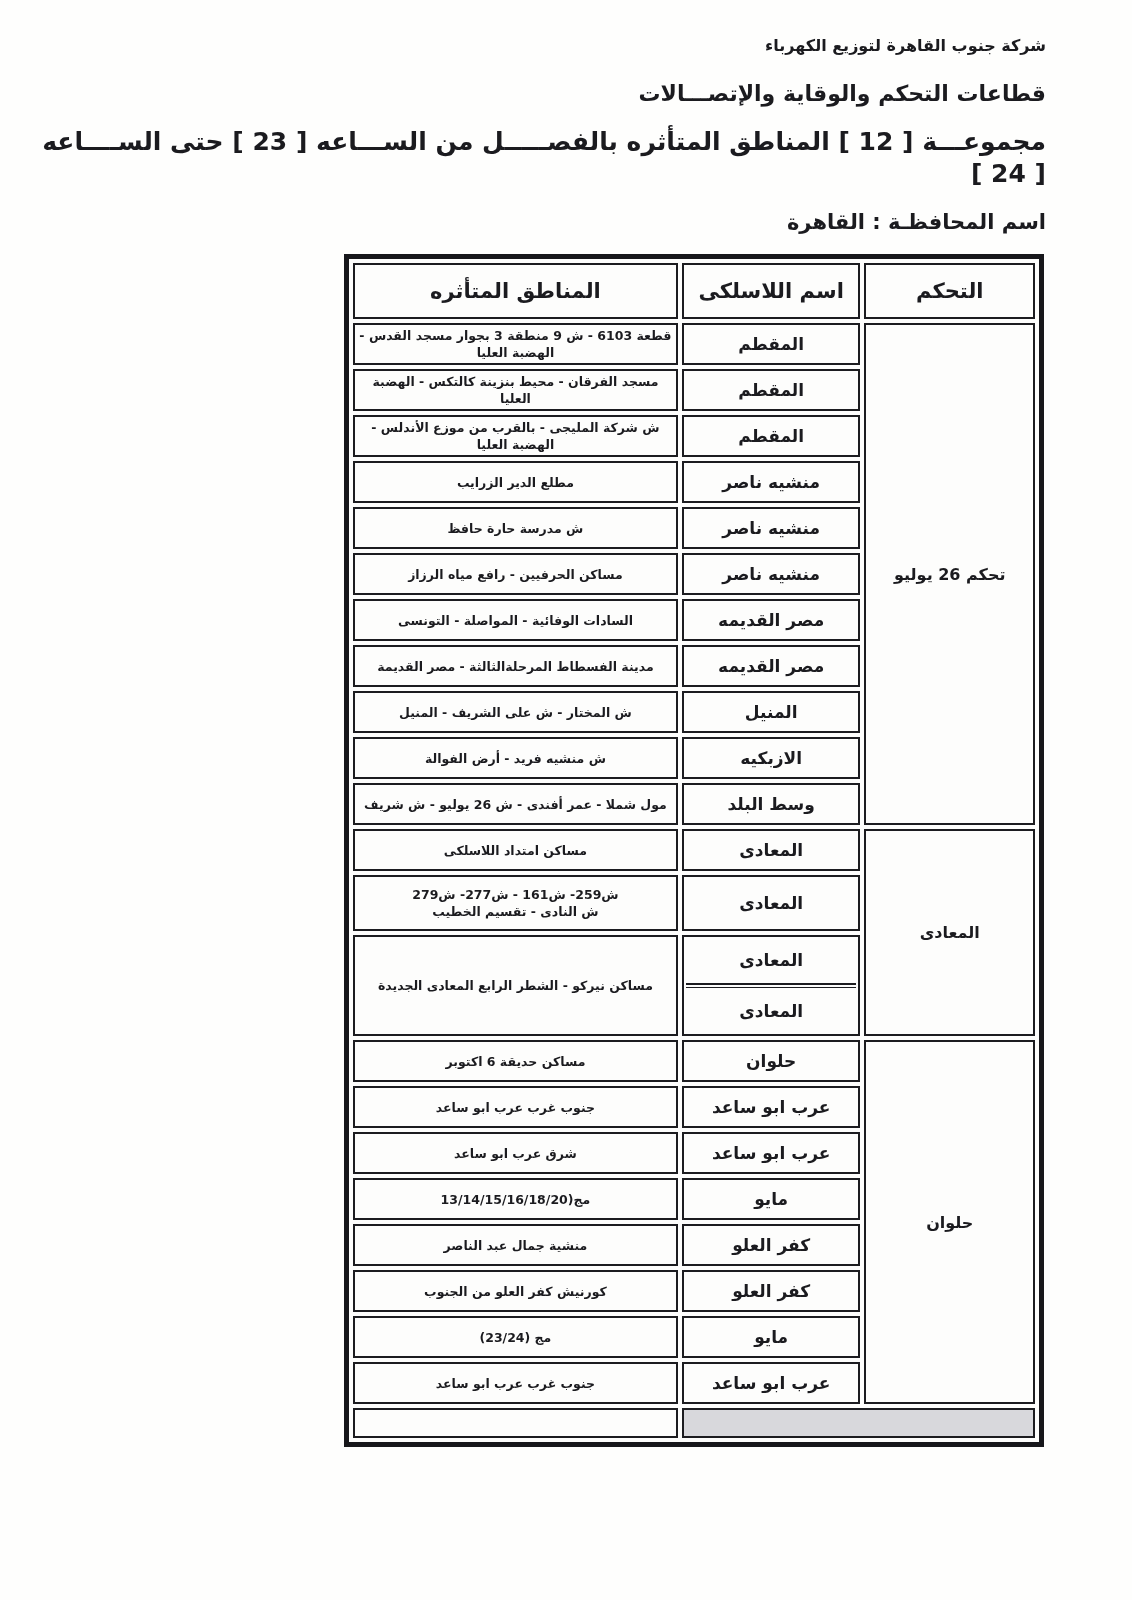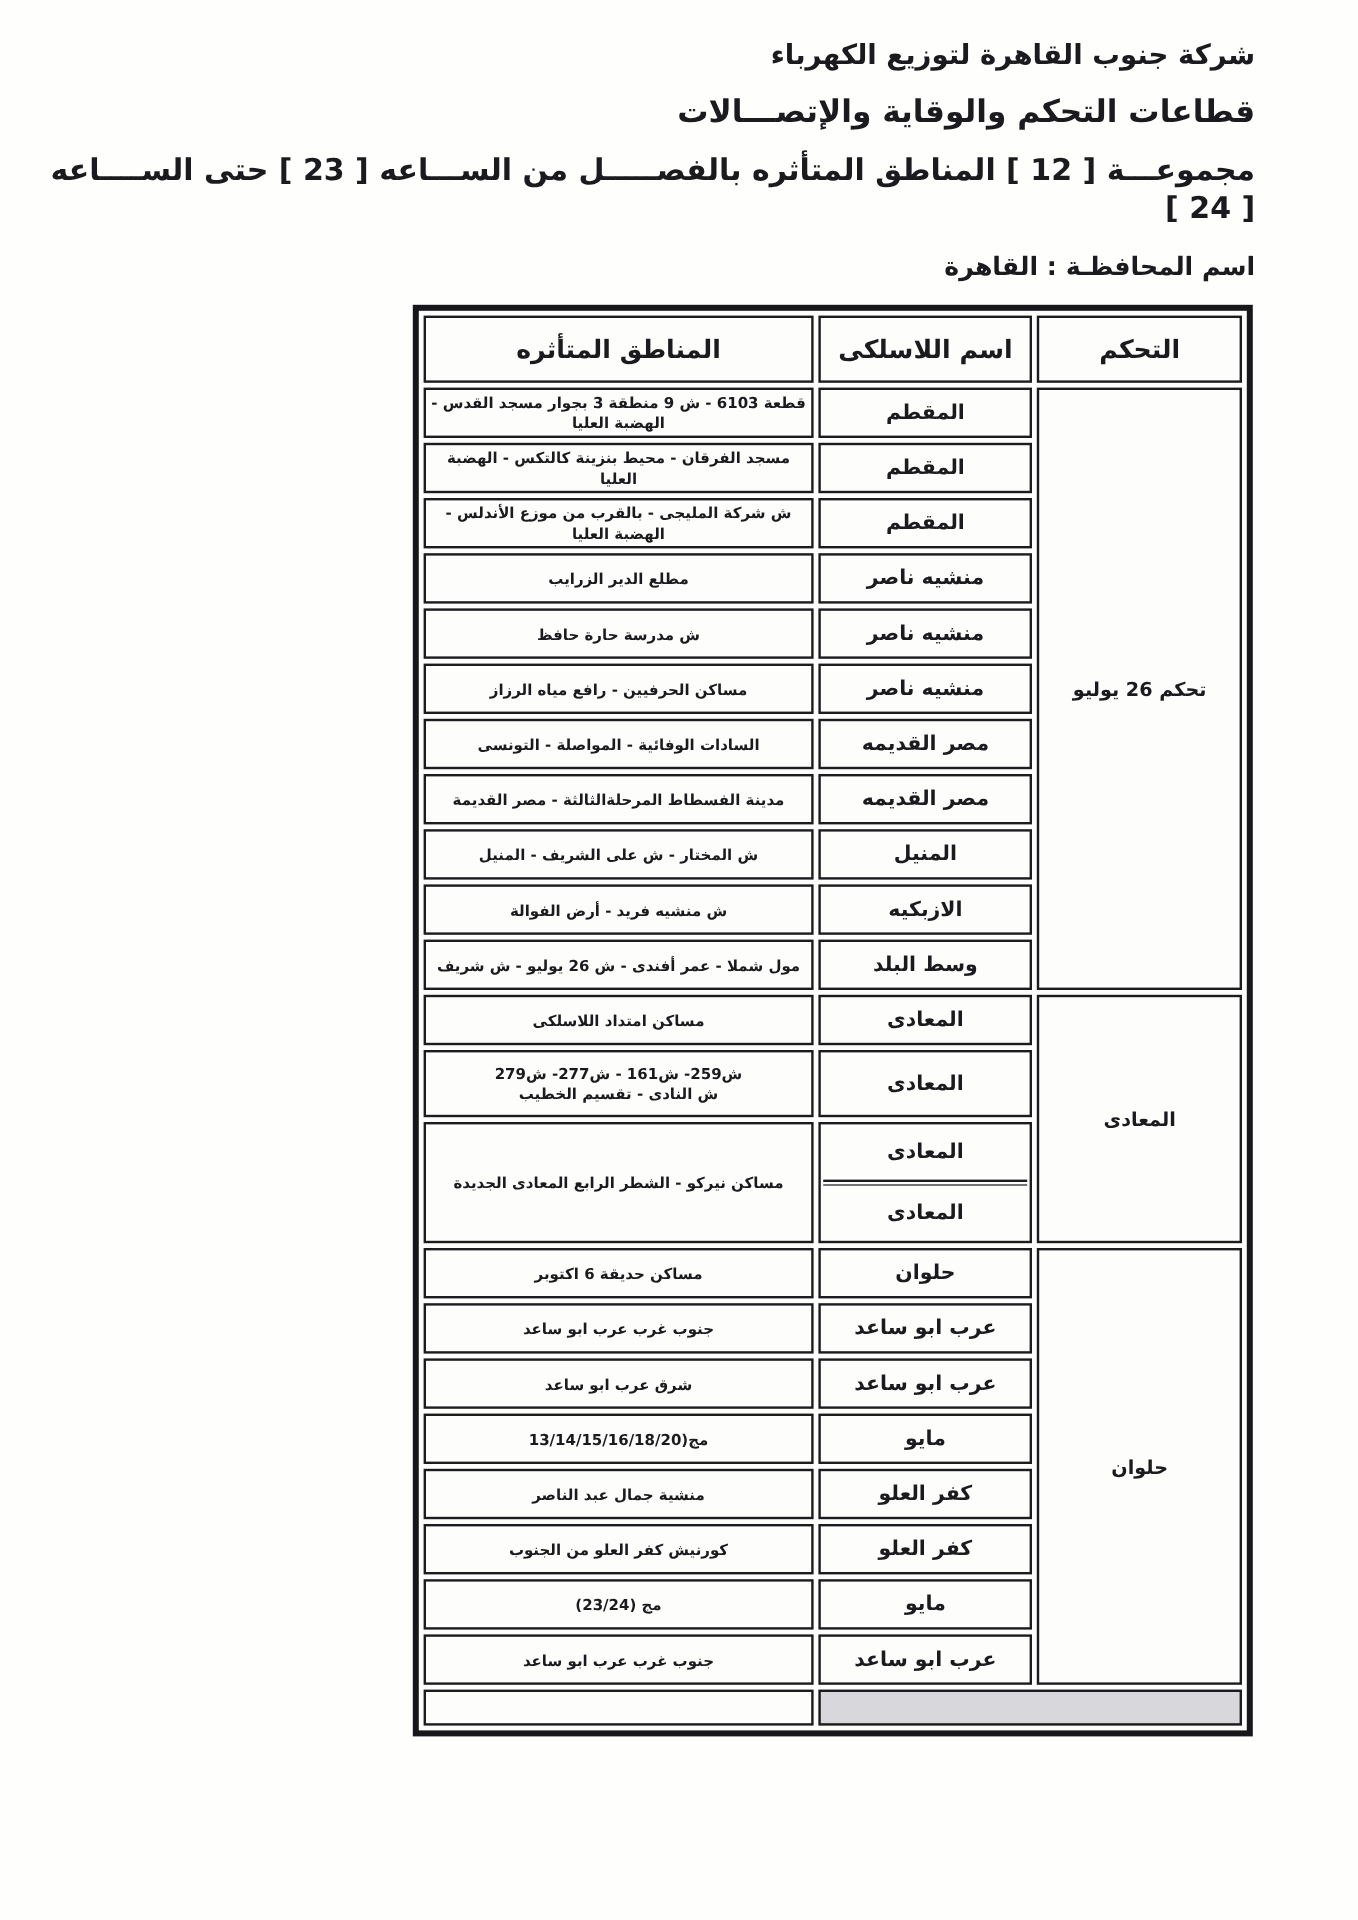--- a/index.html
+++ b/index.html
@@ -20,22 +20,22 @@
   .doc-header{
     padding:30px 86px 0 40px;
     text-align:right;
   }
   .doc-line{
     font-weight:bold;
     line-height:32px;
     margin-bottom:16px;
     letter-spacing:0px;
   }
-  .line-company{font-size:23px;}
-  .line-department{font-size:26px;}
+  .line-company{font-size:16px;}
+  .line-department{font-size:22px;}
   .line-group{font-size:25px; margin-top:6px;}
   .line-governorate{font-size:21px; margin-top:4px;text-align:right;}
 
   table.schedule{
     border-collapse:separate;
     border-spacing:4px;
     background:#fdfdfc;
     border:5px solid #17171b;
     margin:14px 88px 0 auto;
     width:700px;

